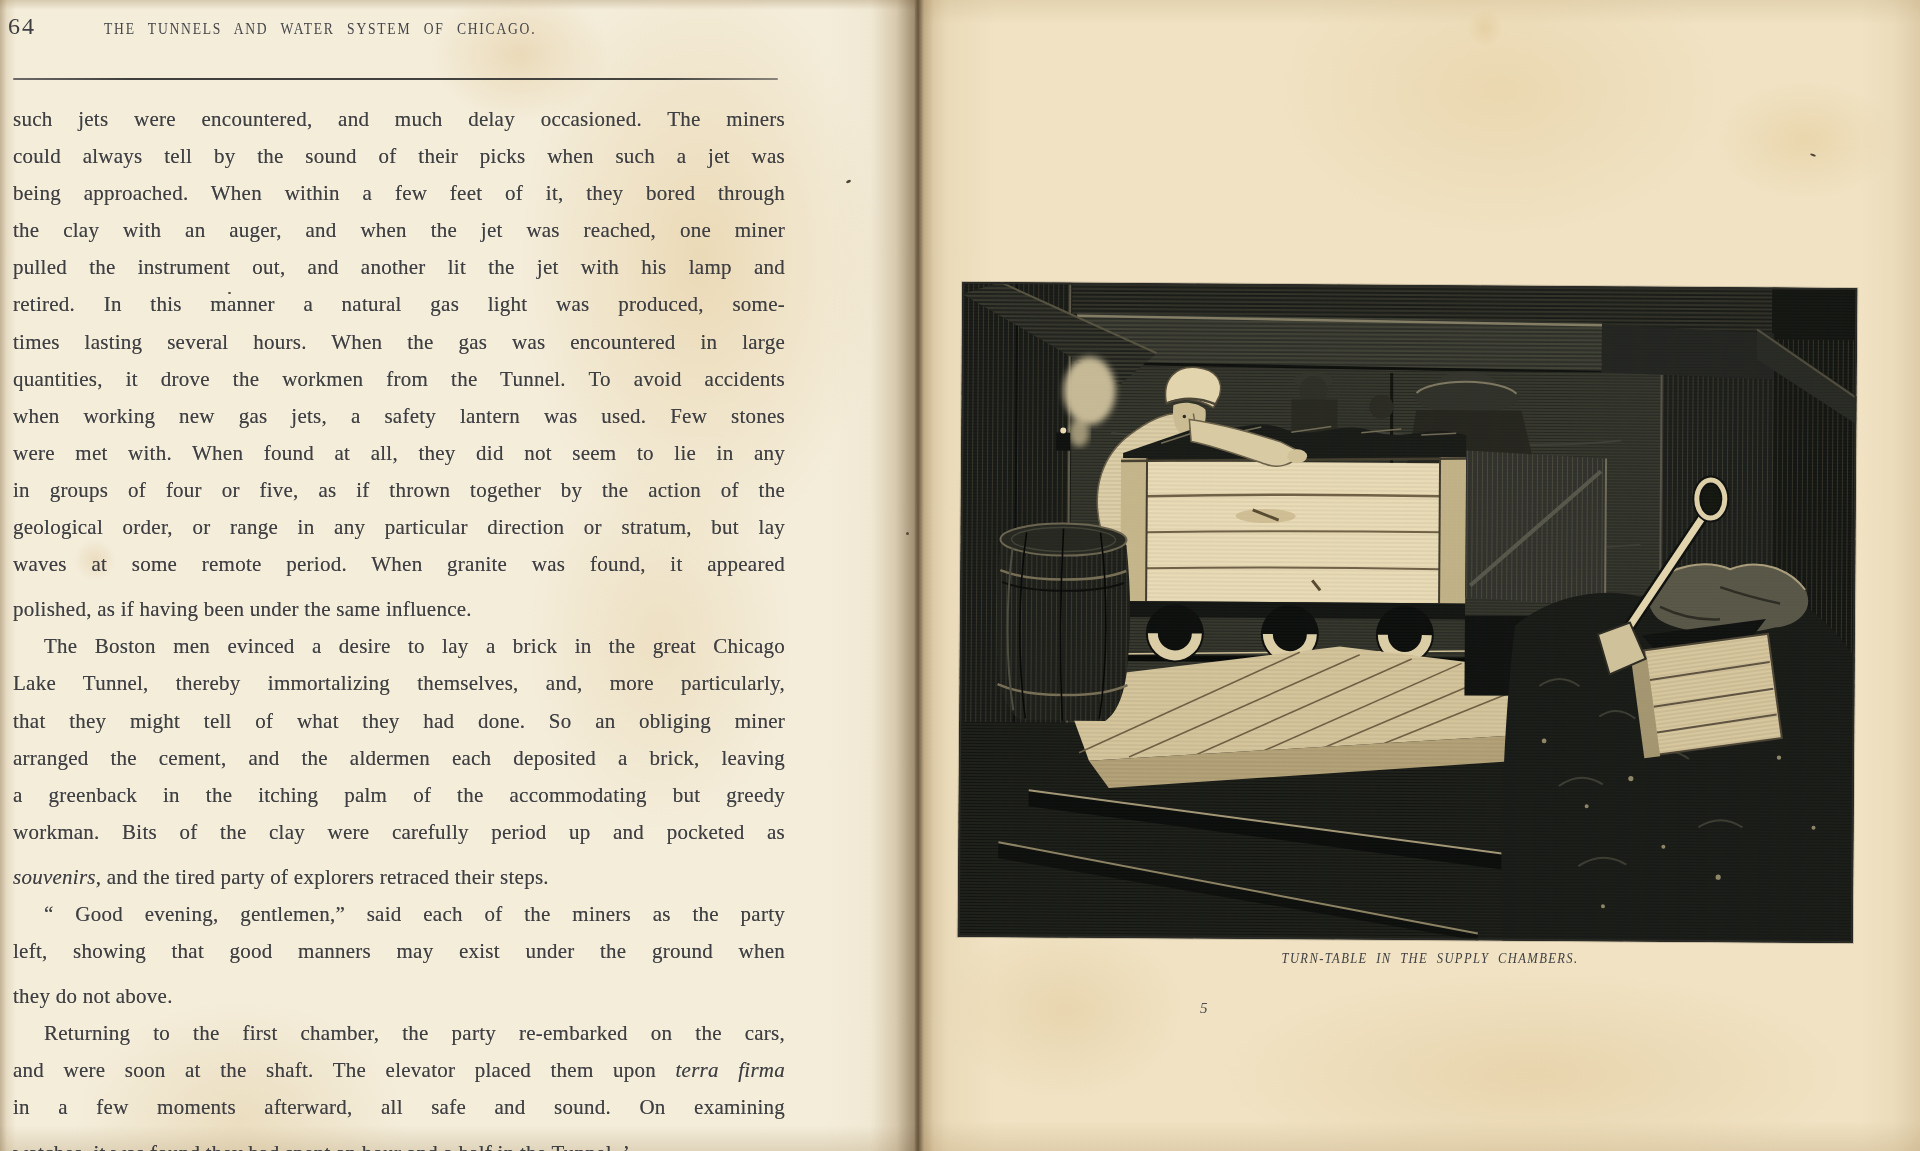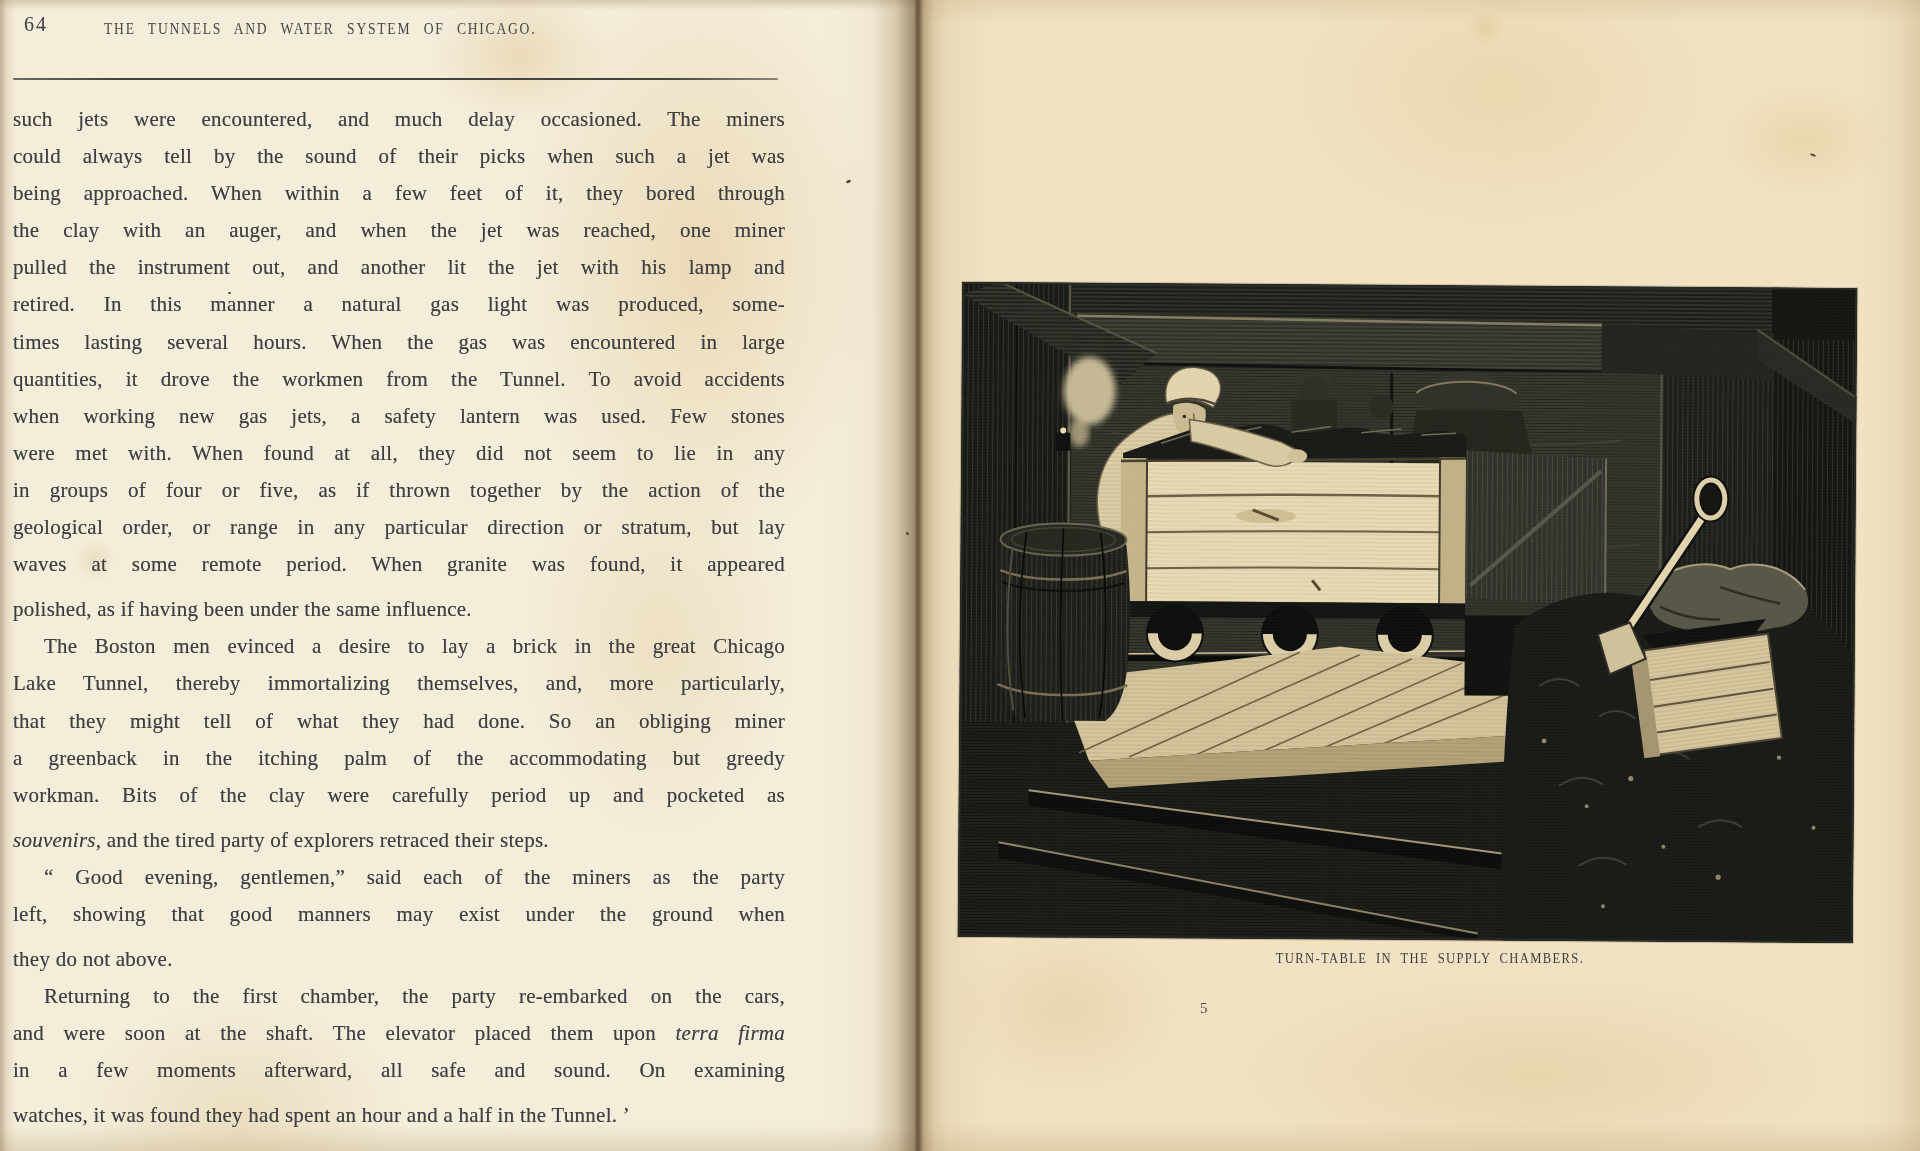--- a/index.html
+++ b/index.html
@@ -12,21 +12,21 @@
       radial-gradient(ellipse 260px 420px at 700px 260px, rgba(224,194,140,.45), rgba(224,194,140,0) 70%),
       radial-gradient(ellipse 180px 260px at 660px 640px, rgba(222,194,142,.30), rgba(222,194,142,0) 75%),
       radial-gradient(ellipse 120px 90px at 520px 55px, rgba(216,182,124,.35), rgba(216,182,124,0) 75%),
       radial-gradient(ellipse 220px 160px at 240px 1120px, rgba(214,186,132,.30), rgba(214,186,132,0) 75%),
       radial-gradient(circle 30px at 95px 560px, rgba(205,170,110,.25), rgba(205,170,110,0) 70%),
       linear-gradient(90deg, rgba(146,120,82,.50) 0px, rgba(186,162,120,.22) 7px, rgba(186,162,120,0) 16px),
       linear-gradient(180deg, rgba(160,138,100,.35) 0px, rgba(160,138,100,0) 10px),
       linear-gradient(0deg, rgba(170,146,104,.28) 0px, rgba(170,146,104,0) 26px),
       linear-gradient(270deg, rgba(196,172,128,.35) 0px, rgba(196,172,128,.08) 40px, rgba(196,172,128,0) 90px),
       #f4edda;}
-  .pageno{position:absolute;left:24px;top:13px;font-size:20px;color:#3e3f43;letter-spacing:2px;}
+  .pageno{position:absolute;left:8px;top:13px;font-size:24px;color:#3e3f43;letter-spacing:2px;}
   .running-title{position:absolute;left:104px;top:19px;font-size:17px;color:#45464a;
       letter-spacing:2.2px;word-spacing:9px;white-space:nowrap;
       transform:scaleX(.8);transform-origin:left top;}
   .rule{position:absolute;left:13px;top:78px;width:765px;height:2px;
       background:linear-gradient(90deg,#6b6a66,#3f3f3d 15%,#45443f 85%,#8a857a);border-radius:1px;}
   .body-text{position:absolute;left:13px;top:101px;width:772px;
       font-size:21px;line-height:37.1px;color:#3e3f43;letter-spacing:.25px;
       text-shadow:0 0 .5px rgba(56,56,62,.55);}
   .line{text-align:justify;text-align-last:justify;}
   .line.last{text-align-last:left;margin-top:8px;}
@@ -38,21 +38,21 @@
     background:
       radial-gradient(ellipse 300px 200px at 585px 90px, rgba(226,200,148,.40), rgba(226,200,148,0) 75%),
       radial-gradient(ellipse 120px 80px at 890px 140px, rgba(222,192,132,.35), rgba(222,192,132,0) 75%),
       radial-gradient(ellipse 420px 140px at 620px 1075px, rgba(220,192,140,.40), rgba(220,192,140,0) 75%),
       radial-gradient(ellipse 160px 120px at 150px 1010px, rgba(218,190,138,.35), rgba(218,190,138,0) 75%),
       radial-gradient(circle 26px at 570px 28px, rgba(210,175,115,.30), rgba(210,175,115,0) 70%),
       linear-gradient(90deg, rgba(180,152,108,.40) 0px, rgba(196,172,128,.15) 30px, rgba(196,172,128,0) 80px),
       linear-gradient(270deg, rgba(188,162,118,.35) 0px, rgba(188,162,118,.10) 26px, rgba(188,162,118,0) 60px),
       linear-gradient(180deg, rgba(198,176,132,.30) 0px, rgba(198,176,132,0) 24px),
       linear-gradient(0deg, rgba(186,160,116,.30) 0px, rgba(186,160,116,0) 30px),
-      #f0e2c3;}
+      #f0e2c3; font-style: italic;}
   .engraving{position:absolute;left:45px;top:285px;width:895px;height:655px;
       transform:rotate(.4deg);box-shadow:0 0 0 1px rgba(60,55,45,.25);}
   .engraving svg{display:block;width:100%;height:100%;}
   .caption{position:absolute;left:215px;top:950px;width:600px;text-align:center;
       font-size:15px;color:#3f4043;letter-spacing:1.6px;word-spacing:5px;white-space:nowrap;
       transform:scaleX(.84);transform-origin:center top;}
   .sig{position:absolute;left:285px;top:1000px;font-size:15px;color:#4a4b4e;}
 
   
   .gutter{position:absolute;left:870px;top:0;width:80px;height:1151px;pointer-events:none;
@@ -81,20 +81,21 @@
         <div class="line"><span>quantities, it drove the workmen from the Tunnel.  To avoid accidents</span></div>
         <div class="line"><span>when working new gas jets, a safety lantern was used.  Few stones</span></div>
         <div class="line"><span>were met with.  When found at all, they did not seem to lie in any</span></div>
         <div class="line"><span>in groups of four or five, as if thrown together by the action of the</span></div>
         <div class="line"><span>geological order, or range in any particular direction or stratum, but lay</span></div>
         <div class="line"><span>waves at some remote period.  When granite was found, it appeared</span></div>
         <div class="line last"><span>polished, as if having been under the same influence.</span></div>
         <div class="line indent"><span>The Boston men evinced a desire to lay a brick in the great Chicago</span></div>
         <div class="line"><span>Lake Tunnel, thereby immortalizing themselves, and, more particularly,</span></div>
         <div class="line"><span>that they might tell of what they had done.  So an obliging miner</span></div>
+        <div class="line"><span>arranged the cement, and the aldermen each deposited a brick, leaving</span></div>
         <div class="line"><span>a greenback in the itching palm of the accommodating but greedy</span></div>
         <div class="line"><span>workman.  Bits of the clay were carefully period up and pocketed as</span></div>
         <div class="line last"><span class="it">souvenirs</span><span>, and the tired party of explorers retraced their steps.</span></div>
         <div class="line indent"><span>“ Good evening, gentlemen,” said each of the miners as the party</span></div>
         <div class="line"><span>left, showing that good manners may exist under the ground when</span></div>
         <div class="line last"><span>they do not above.</span></div>
         <div class="line indent"><span>Returning to the first chamber, the party re-embarked on the cars,</span></div>
         <div class="line"><span>and were soon at the shaft.  The elevator placed them upon </span><span class="it">terra firma</span></div>
         <div class="line"><span>in a few moments afterward, all safe and sound.  On examining</span></div>
         <div class="line last"><span>watches, it was found they had spent an hour and a half in the Tunnel. ’</span></div>

